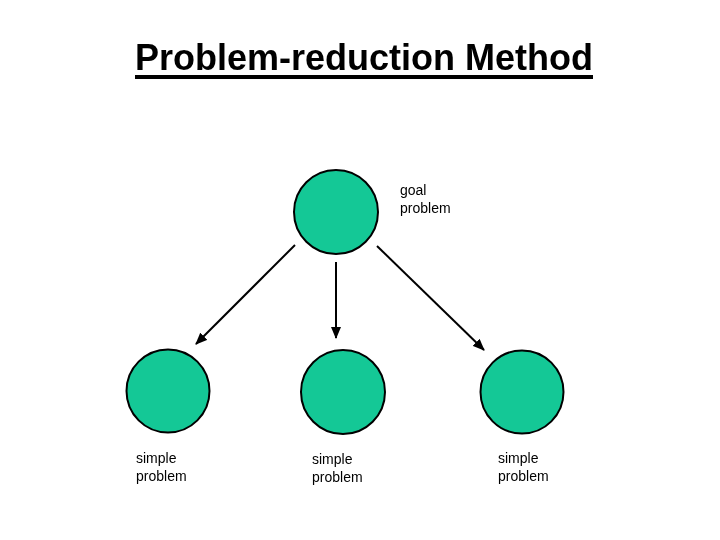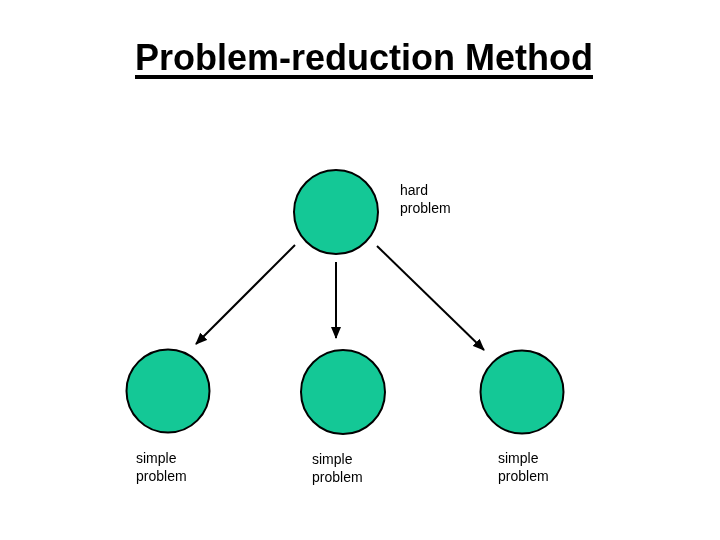--- a/index.html
+++ b/index.html
@@ -86,21 +86,21 @@
     <line class="arrow-line" x1="336" y1="262" x2="336" y2="338" marker-end="url(#ah)"></line>
     <line class="arrow-line" x1="377" y1="246" x2="484" y2="350" marker-end="url(#ah)"></line>
 
     <circle class="node" cx="336" cy="212" r="42"></circle>
     <circle class="node" cx="168" cy="391" r="41.5"></circle>
     <circle class="node" cx="343" cy="392" r="42"></circle>
     <circle class="node" cx="522" cy="392" r="41.5"></circle>
   </svg>
 
   <div class="label label-hard">
-    <span>hard</span>
+    <span>goal</span>
     <span>problem</span>
   </div>
 
   <div class="label label-left">
     <span>simple</span>
     <span>problem</span>
   </div>
 
   <div class="label label-mid">
     <span>simple</span>

